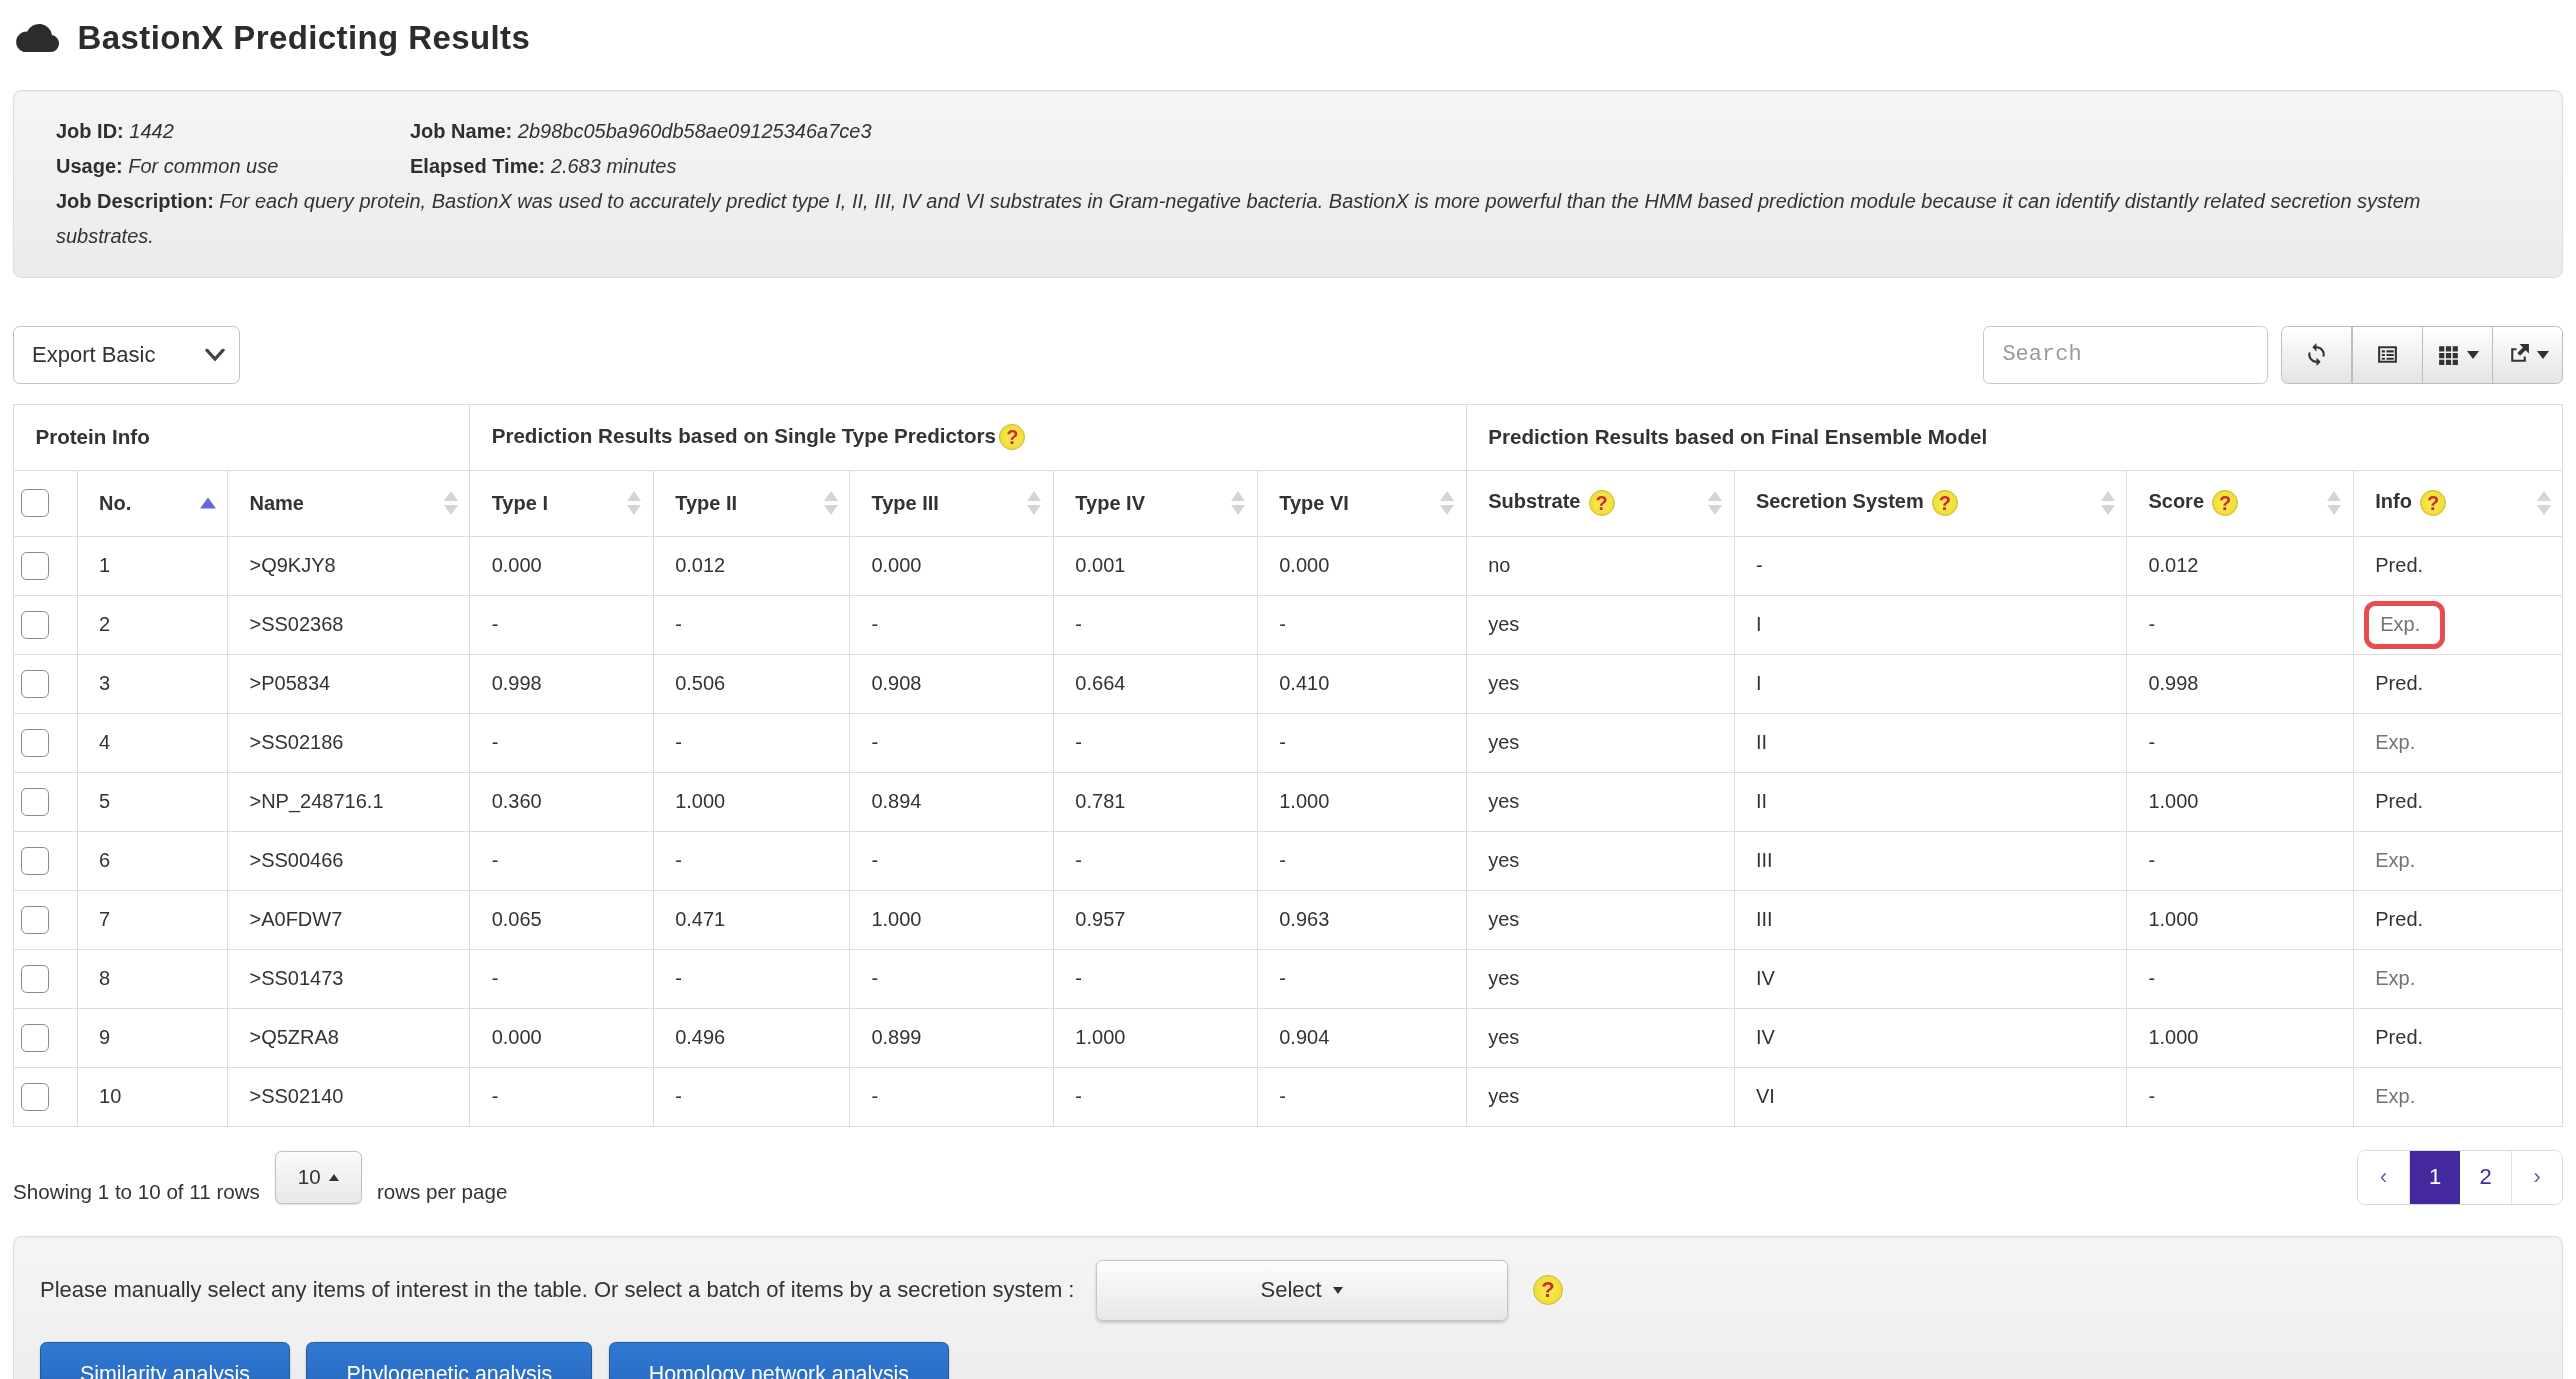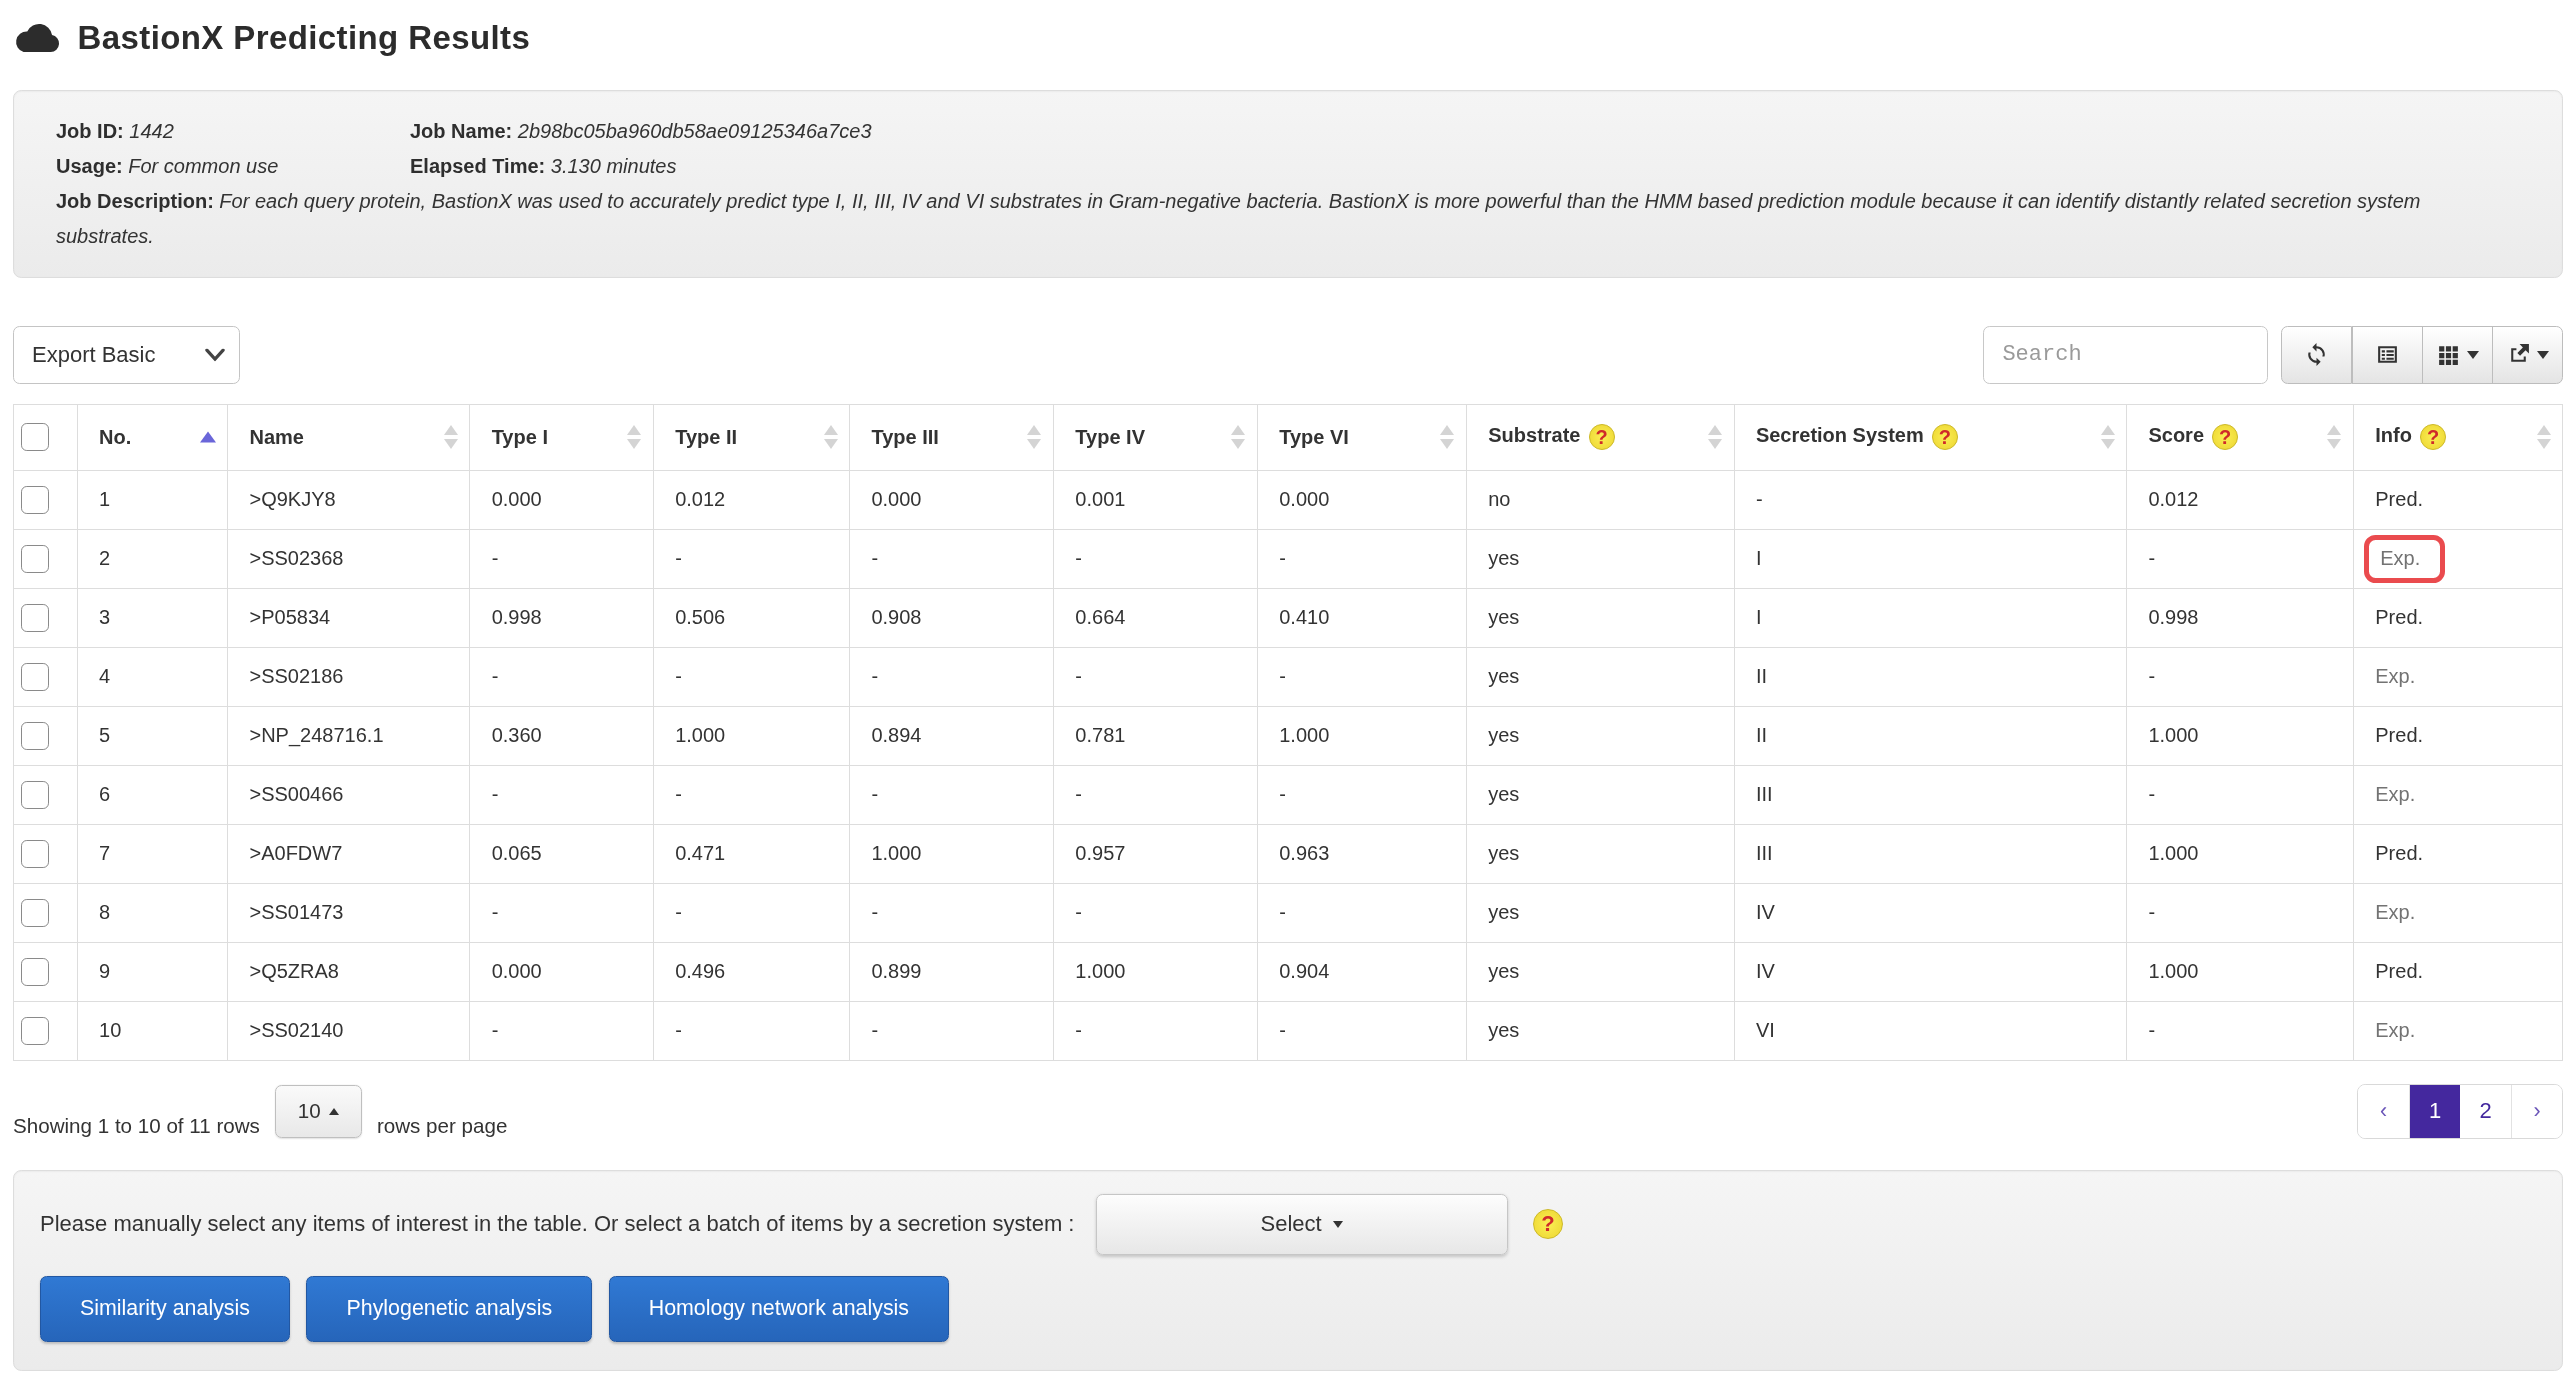--- a/index.html
+++ b/index.html
@@ -116,21 +116,21 @@
         <span class="job-val">2b98bc05ba960db58ae09125346a7ce3</span>
       </div>
     </div>
     <div class="job-line">
       <div class="job-cell-a">
         <span class="job-label">Usage:</span>
         <span class="job-val">For common use</span>
       </div>
       <div>
         <span class="job-label">Elapsed Time:</span>
-        <span class="job-val">3.130 minutes</span>
+        <span class="job-val">2.683 minutes</span>
       </div>
     </div>
     <div class="job-desc">
       <span class="job-label">Job Description:</span>
       <span class="job-val">For each query protein, BastionX was used to accurately predict type I, II, III, IV and VI substrates in Gram-negative bacteria. BastionX is more powerful than the HMM based prediction module because it can identify distantly related secretion system substrates.</span>
     </div>
   </div>
 
   <div class="toolbar">
     <div class="select-wrap">
@@ -180,20 +180,25 @@
           <col style="width:7.7%">
           <col style="width:8.0%">
           <col style="width:8.0%">
           <col style="width:8.2%">
         <col style="width:10.5%">
           <col style="width:15.4%">
           <col style="width:8.9%">
           <col style="width:8.2%">
       </colgroup>
       <thead>
+        <tr class="group-row">
+          <th colspan="3"><span>Protein Info</span></th>
+          <th colspan="5"><span>Prediction Results based on Single Type Predictors</span><span class="help">?</span></th>
+          <th colspan="4"><span>Prediction Results based on Final Ensemble Model</span></th>
+        </tr>
         <tr class="col-row">
           <th style="padding:0">
               <input type="checkbox" class="cb" style="">
             </th>
           <th><span>No.</span>
             <span class="sort asc">
                 <span class="tri-u"></span>
               </span></th>
           <th><span>Name</span>
             <span class="sort">

